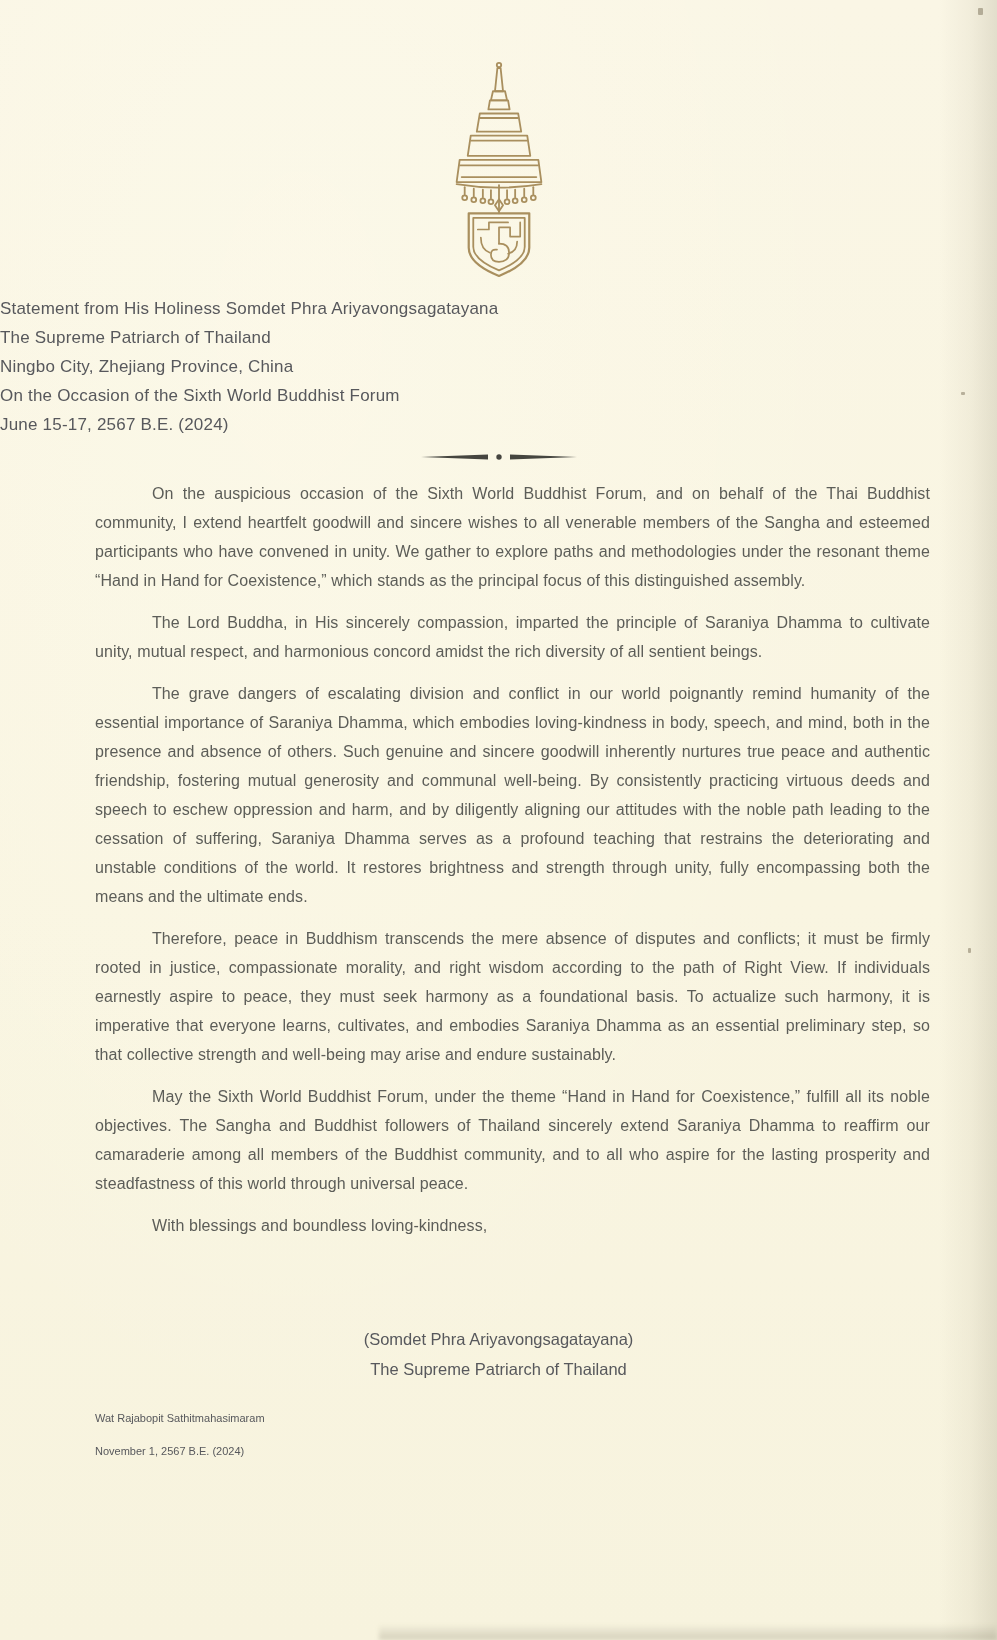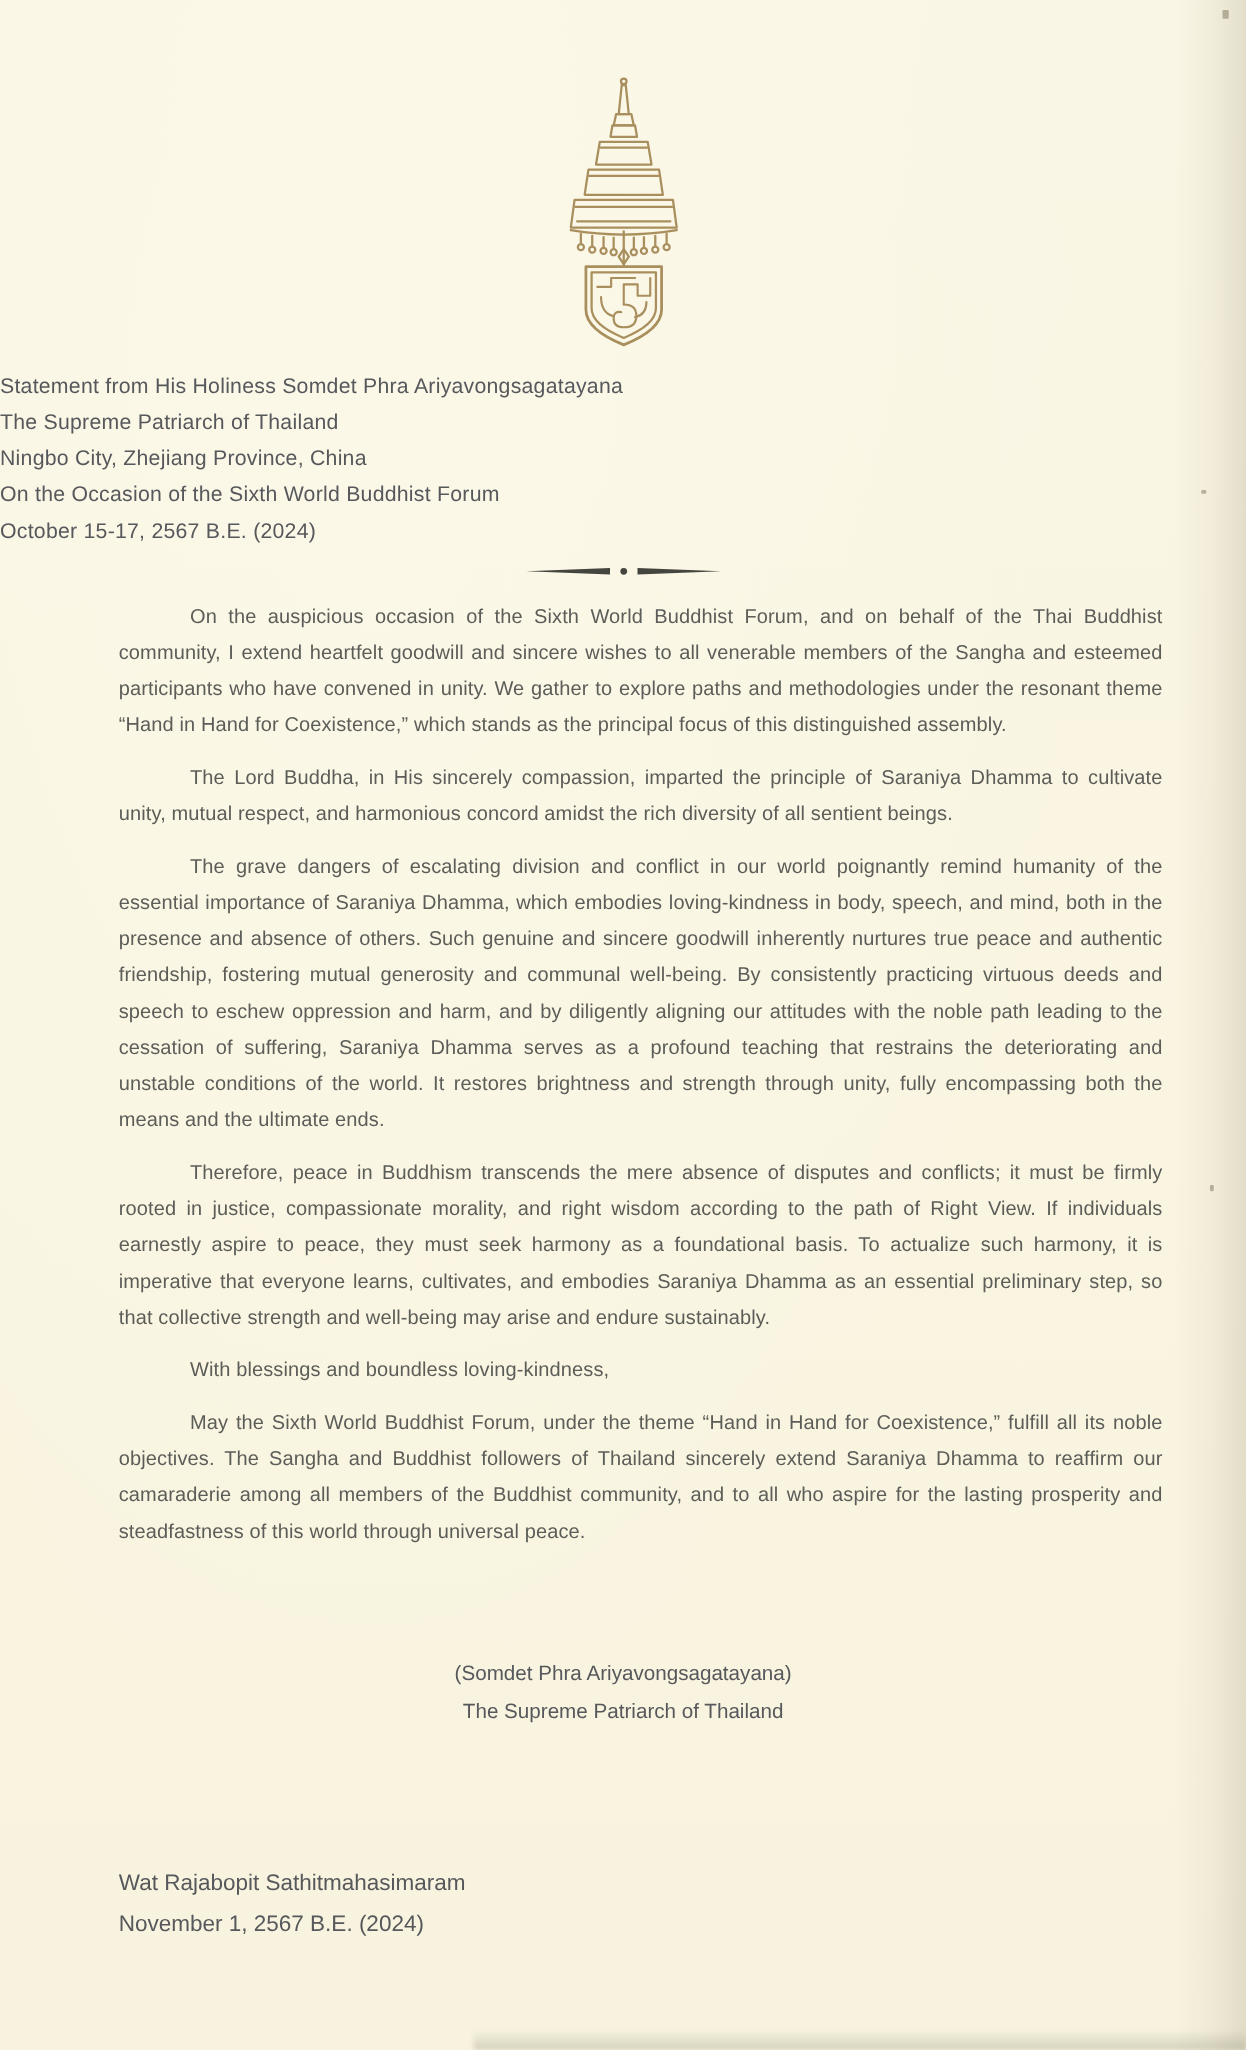--- a/index.html
+++ b/index.html
@@ -43,22 +43,22 @@
     text-align:justify;
     color:#5c5d58;
     letter-spacing:.1px;
   }
   .para{margin:0 0 13px 0;text-indent:57px;}
   .para.closing{text-align:left;}
 
   .signature-block{margin-top:84px;text-align:center;font-size:16.5px;line-height:30px;color:#57585c;}
 
   .footer-block{
-    position:absolute;left:95px;top:1490px;
-    font-size:18px;line-height:33px;color:#57585c;
+    position:absolute;left:95px;top:1402px;
+    font-size:11px;line-height:33px;color:#57585c;
   }
 </style>
 </head>
 <body>
 
 <div class="page">
 
   <svg class="emblem" viewBox="0 0 140 224" xmlns="http://www.w3.org/2000/svg" fill="none" stroke="#a98f5e" stroke-width="1.8" stroke-linecap="round" stroke-linejoin="round">
 
     <circle cx="70" cy="5" r="2.2"></circle>
@@ -107,36 +107,36 @@
       <path d="M88,180 Q88,190 79,192"></path>
       <path d="M70,182 Q80,182 80,191 Q80,200 70,200 Q62,200 62,193 Q62,187 68,188"></path>
     </g>
   </svg>
 
   <div class="header-block">
     <div class="header-line">Statement from His Holiness Somdet Phra Ariyavongsagatayana</div>
     <div class="header-line">The Supreme Patriarch of Thailand</div>
     <div class="header-line">Ningbo City, Zhejiang Province, China</div>
     <div class="header-line">On the Occasion of the Sixth World Buddhist Forum</div>
-    <div class="header-line">October 15-17, 2567 B.E. (2024)</div>
+    <div class="header-line">June 15-17, 2567 B.E. (2024)</div>
   </div>
 
   <svg class="divider" width="160" height="12" viewBox="0 0 160 12" xmlns="http://www.w3.org/2000/svg">
     <polygon points="2,6 69,3.4 69,8.6" fill="#45453f"></polygon>
     <polygon points="158,6 91,3.4 91,8.6" fill="#45453f"></polygon>
     <circle cx="80" cy="6" r="2.7" fill="#45453f"></circle>
   </svg>
 
   <div class="body-block">
     <p class="para">On the auspicious occasion of the Sixth World Buddhist Forum, and on behalf of the Thai Buddhist community, I extend heartfelt goodwill and sincere wishes to all venerable members of the Sangha and esteemed participants who have convened in unity. We gather to explore paths and methodologies under the resonant theme “Hand in Hand for Coexistence,” which stands as the principal focus of this distinguished assembly.</p>
     <p class="para">The Lord Buddha, in His sincerely compassion, imparted the principle of Saraniya Dhamma to cultivate unity, mutual respect, and harmonious concord amidst the rich diversity of all sentient beings.</p>
     <p class="para">The grave dangers of escalating division and conflict in our world poignantly remind humanity of the essential importance of Saraniya Dhamma, which embodies loving-kindness in body, speech, and mind, both in the presence and absence of others. Such genuine and sincere goodwill inherently nurtures true peace and authentic friendship, fostering mutual generosity and communal well-being. By consistently practicing virtuous deeds and speech to eschew oppression and harm, and by diligently aligning our attitudes with the noble path leading to the cessation of suffering, Saraniya Dhamma serves as a profound teaching that restrains the deteriorating and unstable conditions of the world. It restores brightness and strength through unity, fully encompassing both the means and the ultimate ends.</p>
     <p class="para">Therefore, peace in Buddhism transcends the mere absence of disputes and conflicts; it must be firmly rooted in justice, compassionate morality, and right wisdom according to the path of Right View. If individuals earnestly aspire to peace, they must seek harmony as a foundational basis. To actualize such harmony, it is imperative that everyone learns, cultivates, and embodies Saraniya Dhamma as an essential preliminary step, so that collective strength and well-being may arise and endure sustainably.</p>
+    <p class="para">May the Sixth World Buddhist Forum, under the theme “Hand in Hand for Coexistence,” fulfill all its noble objectives. The Sangha and Buddhist followers of Thailand sincerely extend Saraniya Dhamma to reaffirm our camaraderie among all members of the Buddhist community, and to all who aspire for the lasting prosperity and steadfastness of this world through universal peace.</p>
     <p class="para closing">With blessings and boundless loving-kindness,</p>
-    <p class="para">May the Sixth World Buddhist Forum, under the theme “Hand in Hand for Coexistence,” fulfill all its noble objectives. The Sangha and Buddhist followers of Thailand sincerely extend Saraniya Dhamma to reaffirm our camaraderie among all members of the Buddhist community, and to all who aspire for the lasting prosperity and steadfastness of this world through universal peace.</p>
   </div>
 
   <div class="signature-block">
     <div>(Somdet Phra Ariyavongsagatayana)</div>
     <div>The Supreme Patriarch of Thailand</div>
   </div>
 
   <div class="footer-block">
     <div>Wat Rajabopit Sathitmahasimaram</div>
     <div>November 1, 2567 B.E. (2024)</div>

